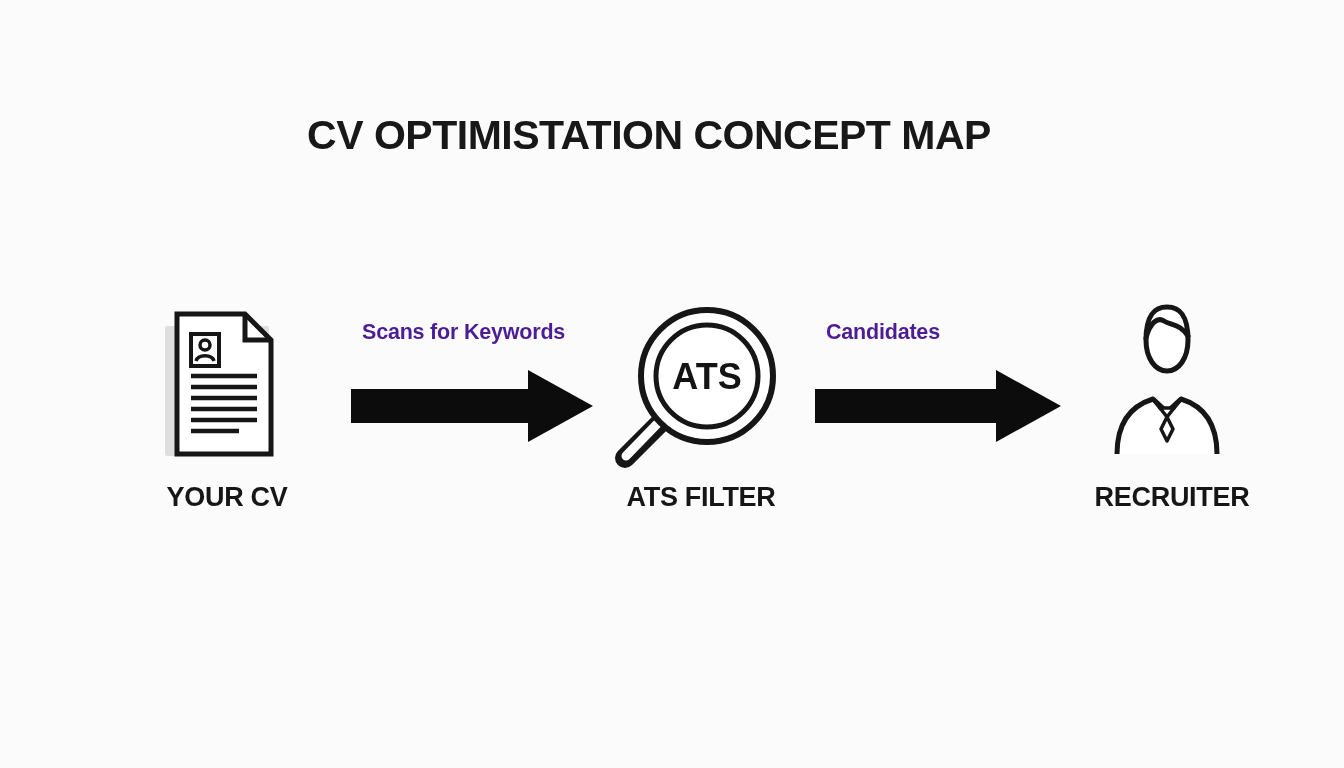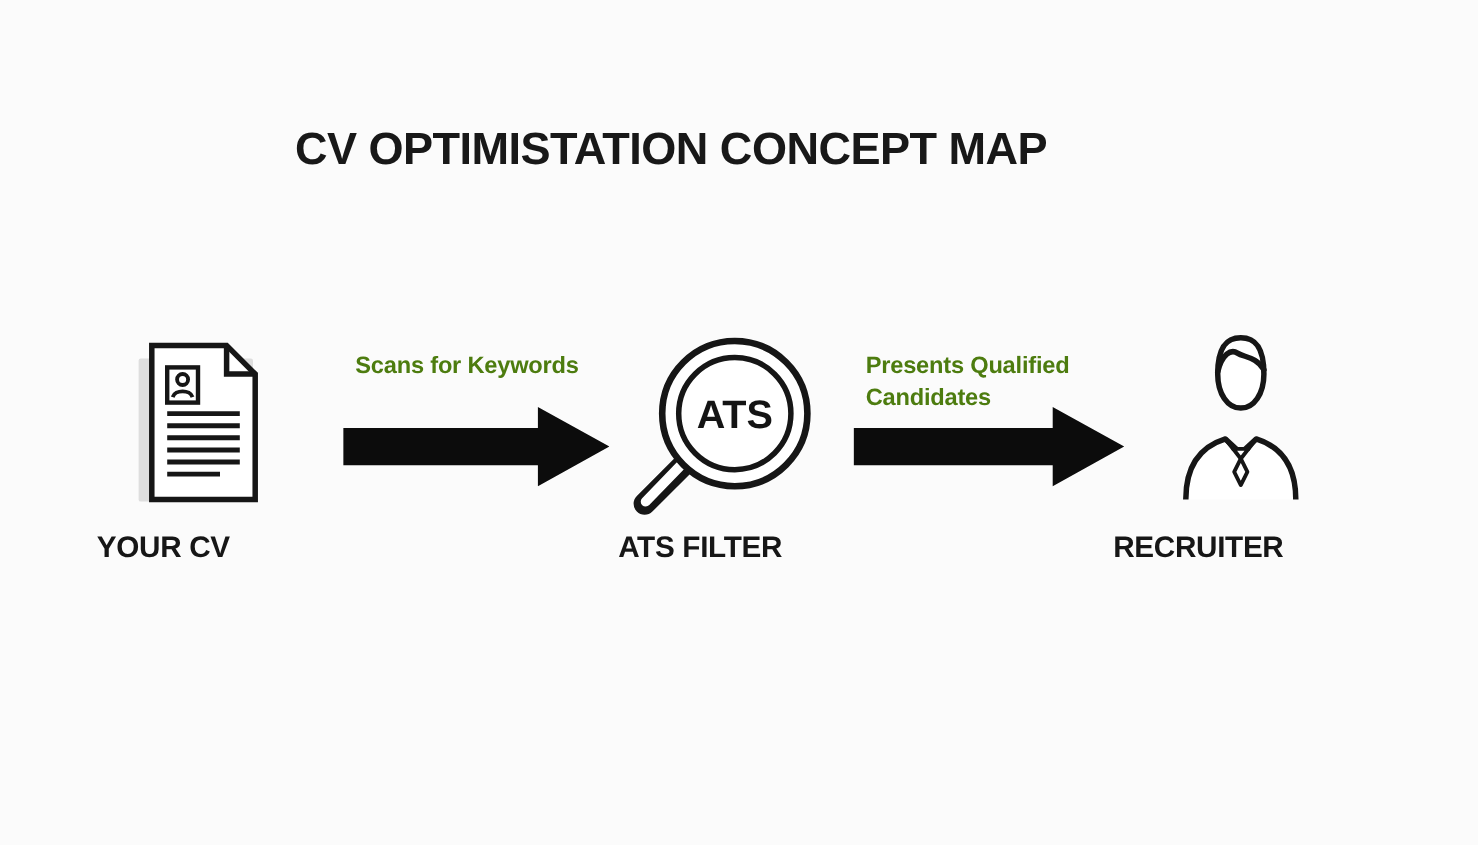--- a/index.html
+++ b/index.html
@@ -12,50 +12,50 @@
     background: #fbfbfb;
     font-family: "Liberation Sans", sans-serif;
     color: #141414;
     overflow: hidden;
     position: relative;
   }
   .canvas {
     position: absolute;
     inset: 0;
   }
-  .abs { position: absolute; }
+  .abs { position: absolute; padding-left: 39px; }
 
   .diagram-title {
     top: 112px;
     left: 0;
     width: 1220px;
     text-align: center;
     font-size: 41px;
     font-weight: 800;
     letter-spacing: -0.5px;
     color: #181818;
     white-space: nowrap;
   }
 
   .node-label {
     font-size: 27px;
     font-weight: 800;
     color: #161616;
-    text-align: left;
+    text-align: center;
     letter-spacing: -0.3px;
     white-space: nowrap;
   }
   .label-your-cv   { top: 482px; left: 88px;   width: 200px; }
   .label-ats       { top: 482px; left: 562px;  width: 200px; }
-  .label-recruiter { top: 482px; left: 1012px; width: 200px; }
+  .label-recruiter { top: 482px; left: 1033px; width: 200px; }
 
   .edge-label {
     font-size: 21.5px;
     font-weight: 700;
-    color: #4d7c0f;
+    color: #4c1d95;
     line-height: 29px;
     letter-spacing: -0.2px;
     white-space: nowrap;
   }
   .edge-label-1 { top: 318px; left: 323px; }
   .edge-label-2 { top: 318px; left: 787px; }
 
   .icon-cv        { top: 308px; left: 122px; width: 128px; height: 152px; }
   .icon-magnifier { top: 300px; left: 560px; width: 190px; height: 185px; }
   .icon-person    { top: 300px; left: 1062px; width: 132px; height: 158px; }
@@ -114,21 +114,20 @@
       <line x1="59" y1="123" x2="27" y2="156" stroke="#ffffff" stroke-width="9" stroke-linecap="round"></line>
 
       <circle cx="108" cy="76" r="66" fill="#ffffff" stroke="#161616" stroke-width="6"></circle>
       <circle cx="108" cy="76" r="51" fill="none" stroke="#161616" stroke-width="5"></circle>
 
       <text x="108" y="89" text-anchor="middle" font-family="Liberation Sans, sans-serif" font-size="36" font-weight="bold" fill="#141414">ATS</text>
     </svg>
   </div>
 
   <div class="abs edge-label edge-label-2">
-    <div>Presents Qualified</div>
     <div>Candidates</div>
   </div>
 
   <div class="abs arrow-2">
     <svg width="246" height="76" viewBox="0 0 246 76">
       <polygon points="0,21 181,21 181,2 246,38 181,74 181,55 0,55" fill="#0c0c0c"></polygon>
     </svg>
   </div>
 
   <div class="abs icon-person">

